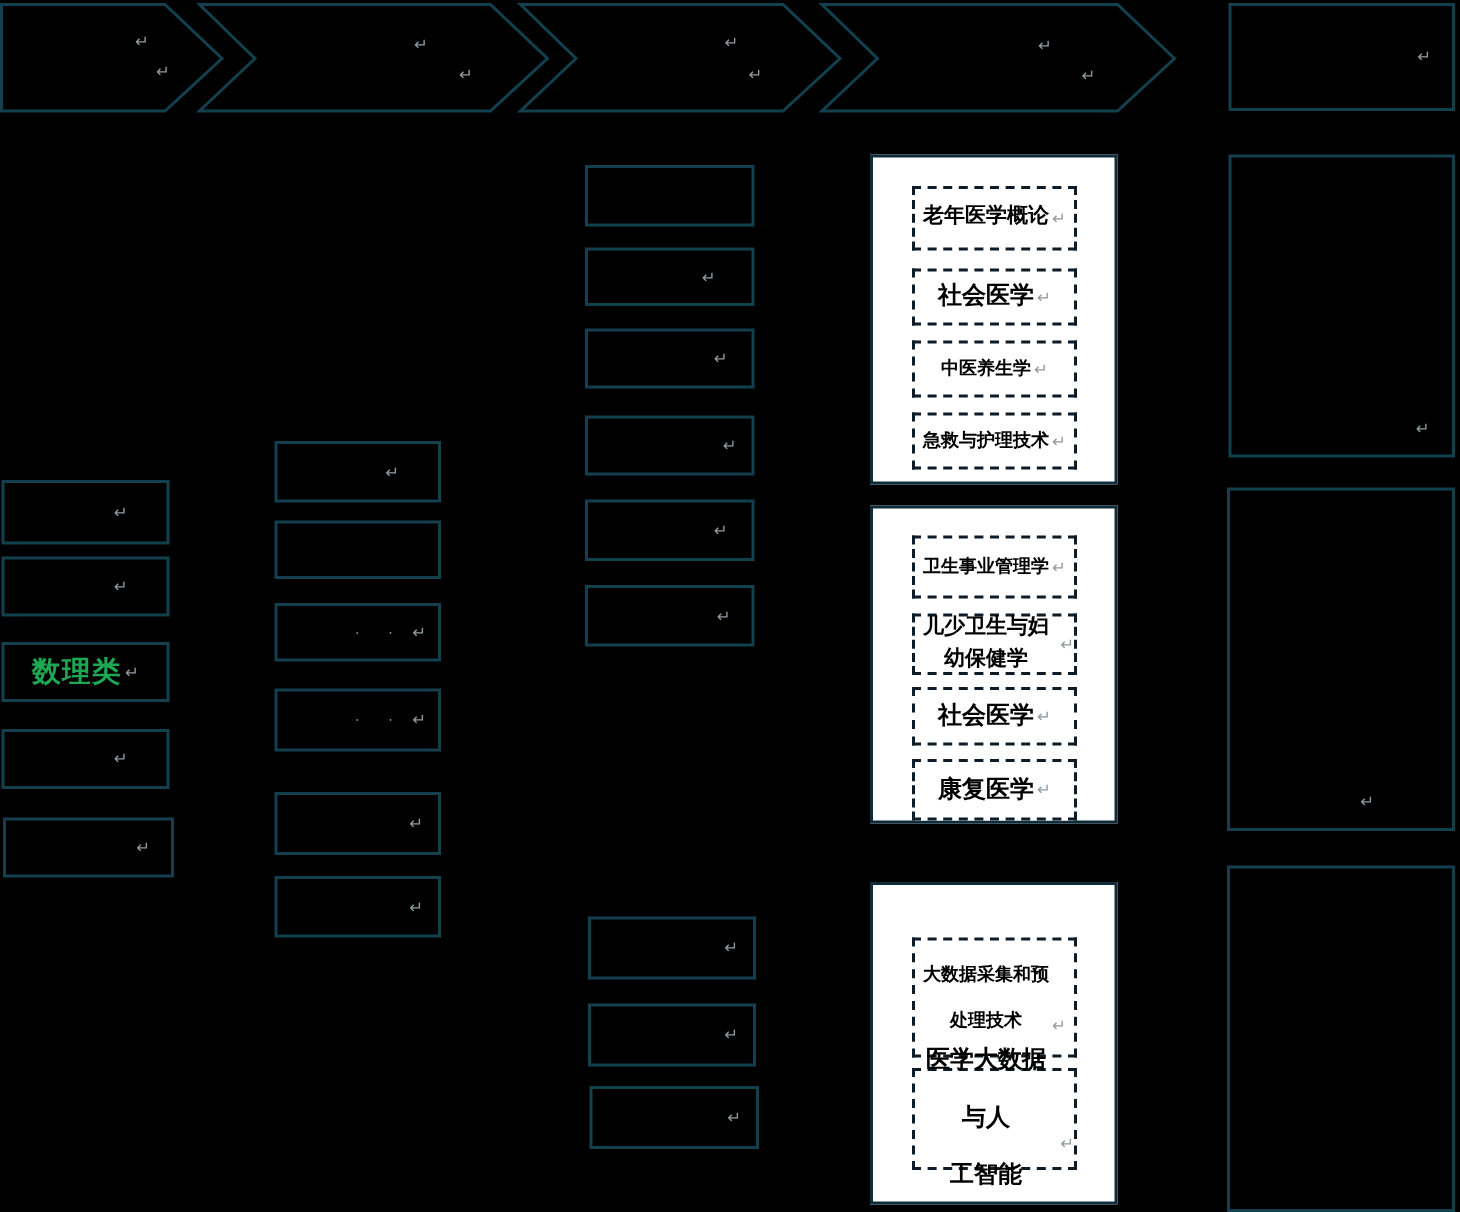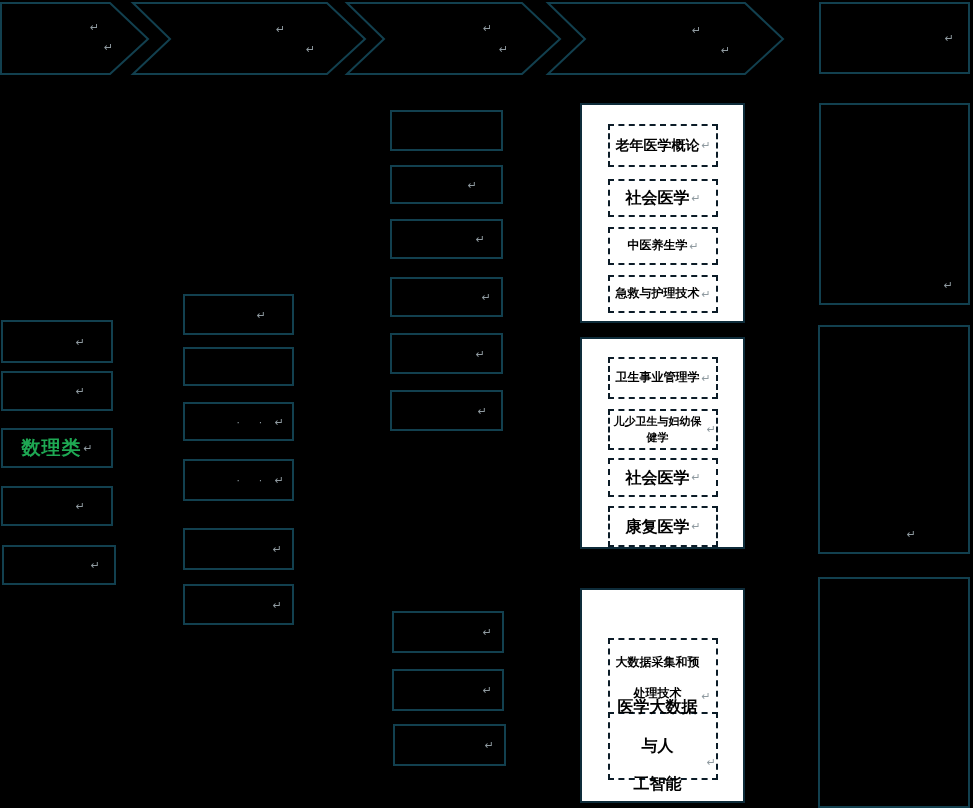--- a/index.html
+++ b/index.html
@@ -13,21 +13,21 @@
   }
   .white-panel{
     position:absolute;background:#ffffff;border:2px solid #0e2c3a;box-sizing:border-box;
   }
   .dashed-box{
     position:absolute;left:26px;width:110px;border:2px dashed #0c1c28;background:#fff;
     box-sizing:border-box;display:flex;align-items:center;justify-content:center;
     text-align:center;
   }
   .course{
-    font-family:Liberation Sans, sans-serif;font-weight:600;color:#000;
+    font-family:Liberation Serif, serif;font-weight:600;color:#000;
     white-space:pre-line;line-height:1.45;
   }
   .ret{
     position:absolute;color:#8f9aa0;font-size:11px;line-height:1;
     font-family:"DejaVu Sans",sans-serif;pointer-events:none;
   }
   .ret.inline{position:static;margin-left:2px;}
   .vcenter{top:50%;transform:translateY(-50%);}
   .green-label{
     font-family:"Liberation Serif","DejaVu Serif",serif;font-weight:bold;
@@ -149,35 +149,35 @@
       <span class="ret inline">↵</span>
     </div>
   </div>
 
   <div class="white-panel" style="left:580px;top:337px;width:165px;height:212px">
     <div class="dashed-box" style="top:18px;height:42px">
       <span class="course" style="font-size:12px">卫生事业管理学</span>
       <span class="ret inline">↵</span>
     </div>
     <div class="dashed-box" style="top:70px;height:41px">
-      <span class="course" style="font-size:11px">儿少卫生与妇幼保健学</span>
+      <span class="course" style="font-size:14px">儿少卫生与妇幼保健学</span>
       <span class="ret inline">↵</span>
     </div>
     <div class="dashed-box" style="top:119px;height:39px">
       <span class="course" style="font-size:16px">社会医学</span>
       <span class="ret inline">↵</span>
     </div>
     <div class="dashed-box" style="top:167px;height:41px">
       <span class="course" style="font-size:16px">康复医学</span>
       <span class="ret inline">↵</span>
     </div>
   </div>
 
   <div class="white-panel" style="left:580px;top:588px;width:165px;height:215px">
-    <div class="dashed-box" style="top:48px;height:80px">
+    <div class="dashed-box" style="top:35px;height:80px">
       <span class="course" style="font-size:12px;line-height:2.6">大数据采集和预
 处理技术</span>
       <span class="ret inline" style="align-self:flex-end;margin-bottom:14px">↵</span>
     </div>
     <div class="dashed-box" style="top:122px;height:68px">
       <span class="course" style="font-size:16px;line-height:2.4">医学大数据与人
 工智能</span>
       <span class="ret inline" style="align-self:flex-end;margin-bottom:10px">↵</span>
     </div>
   </div>

